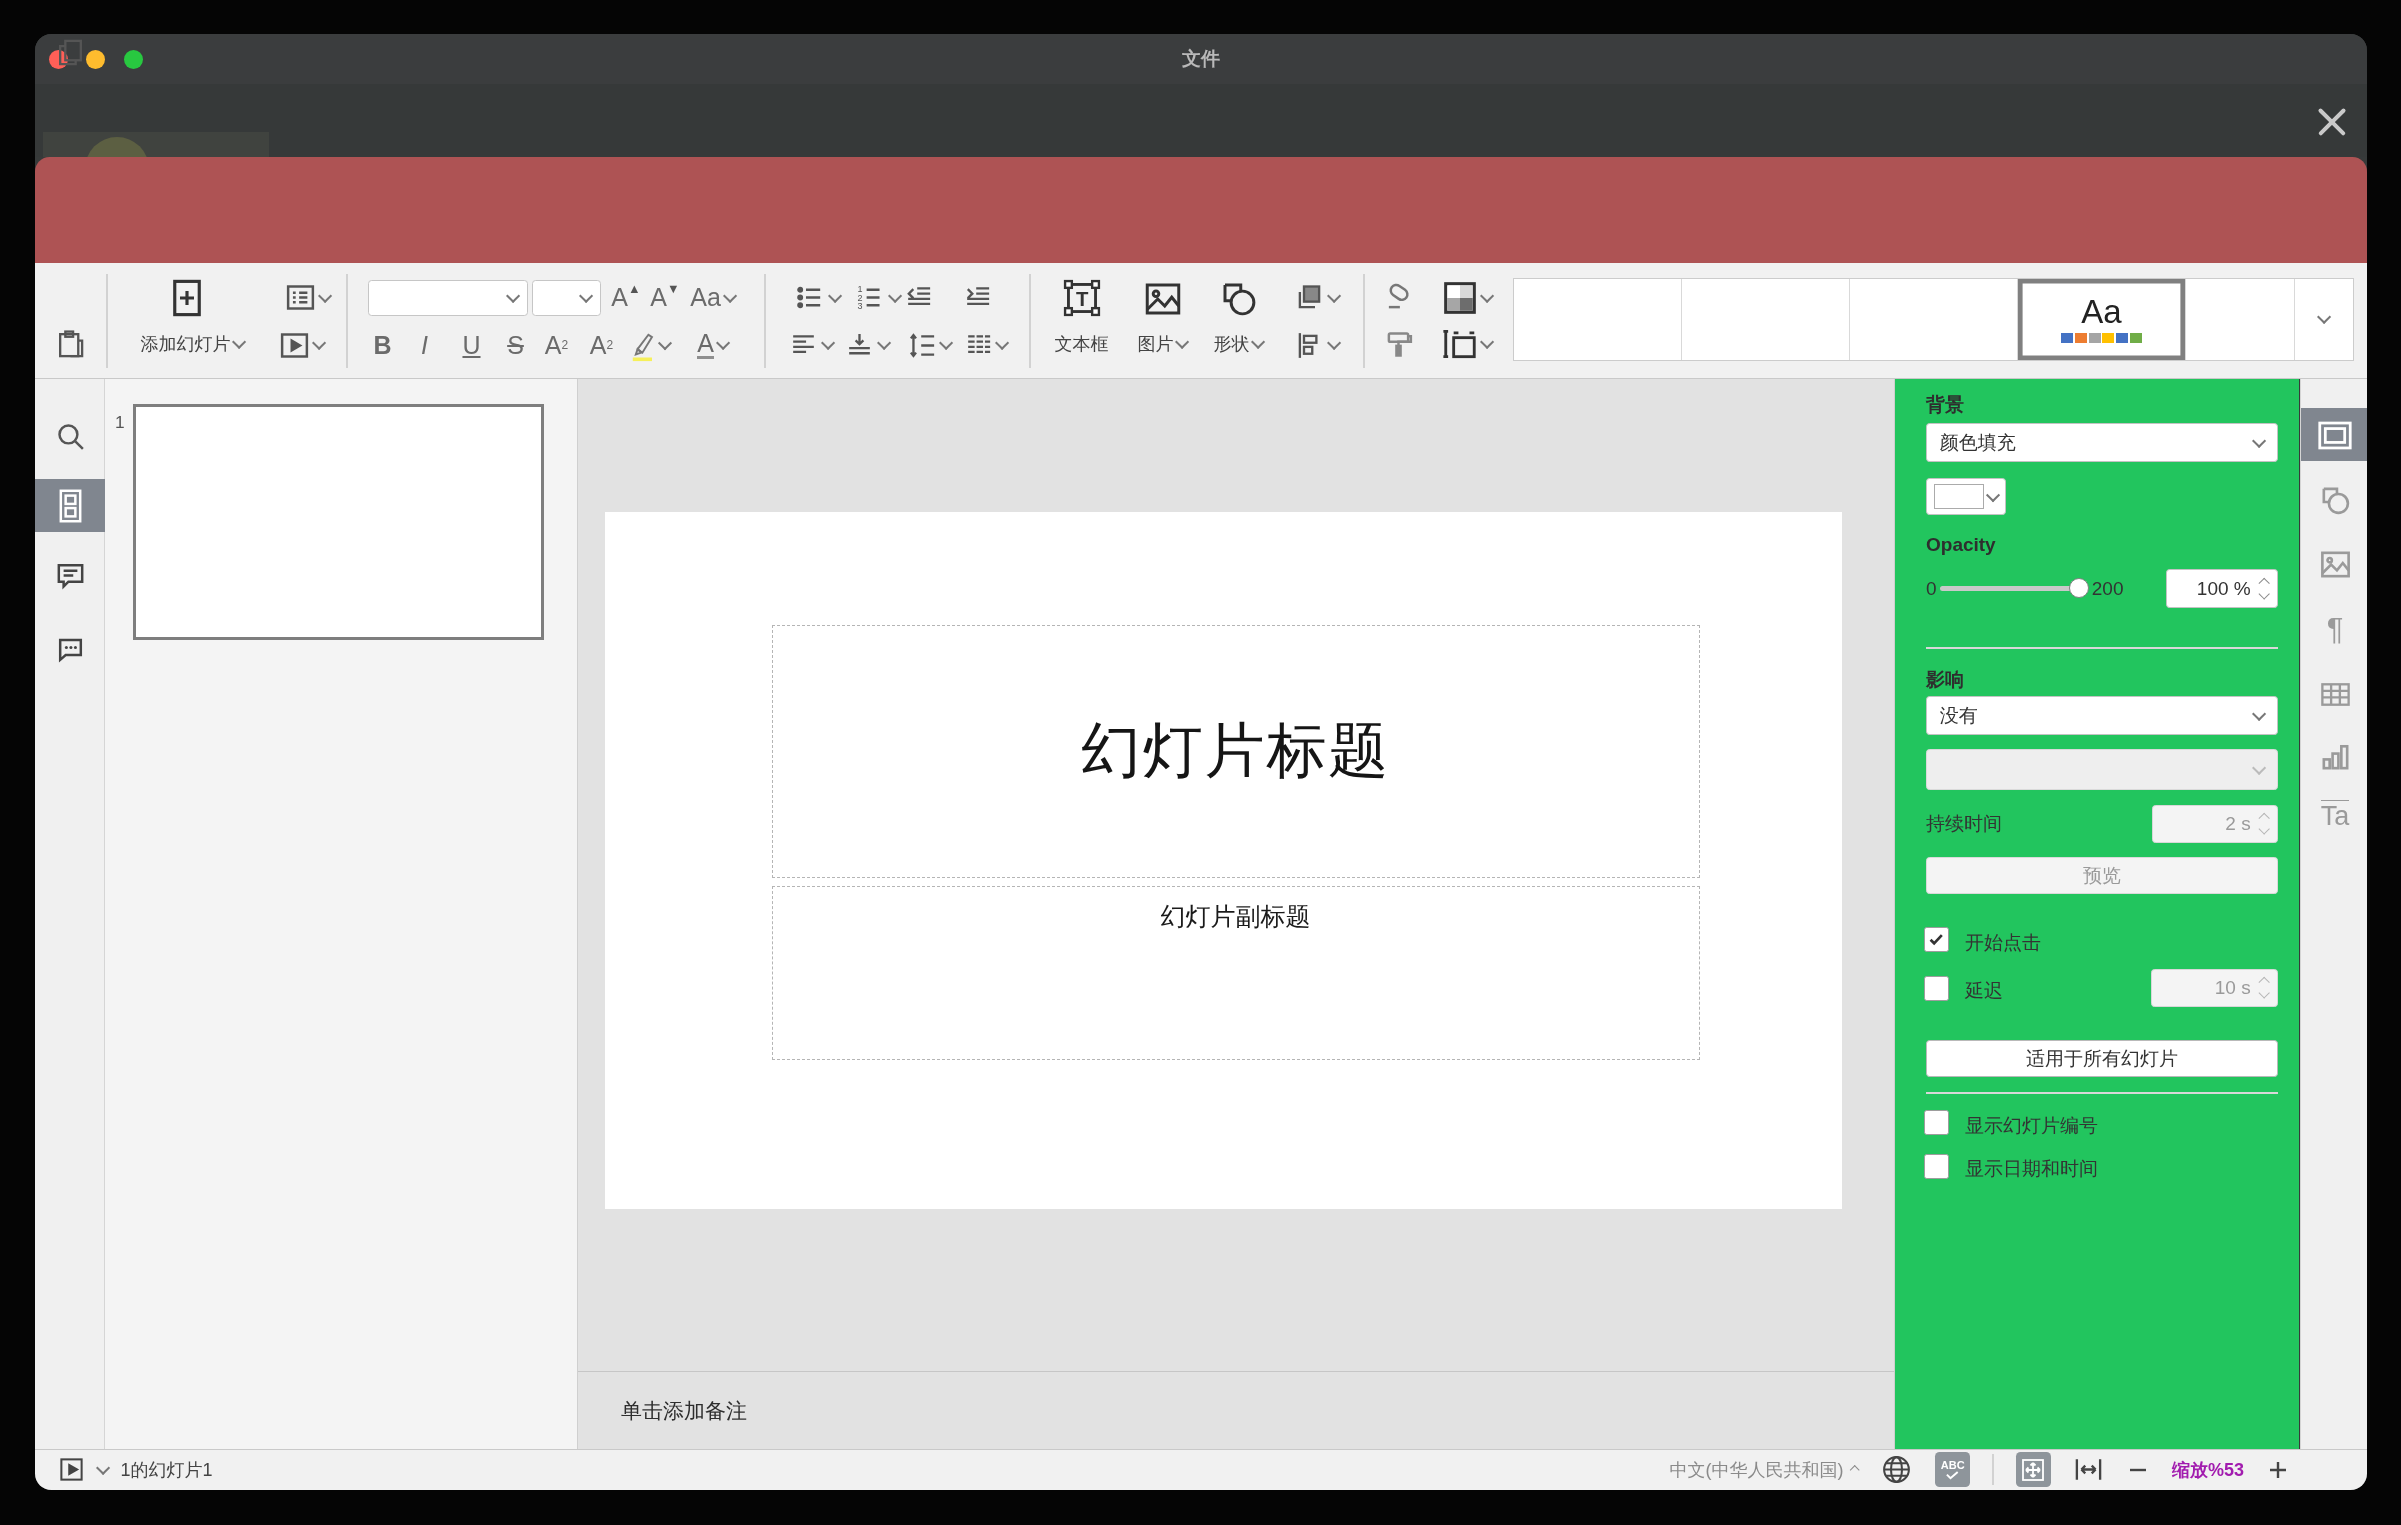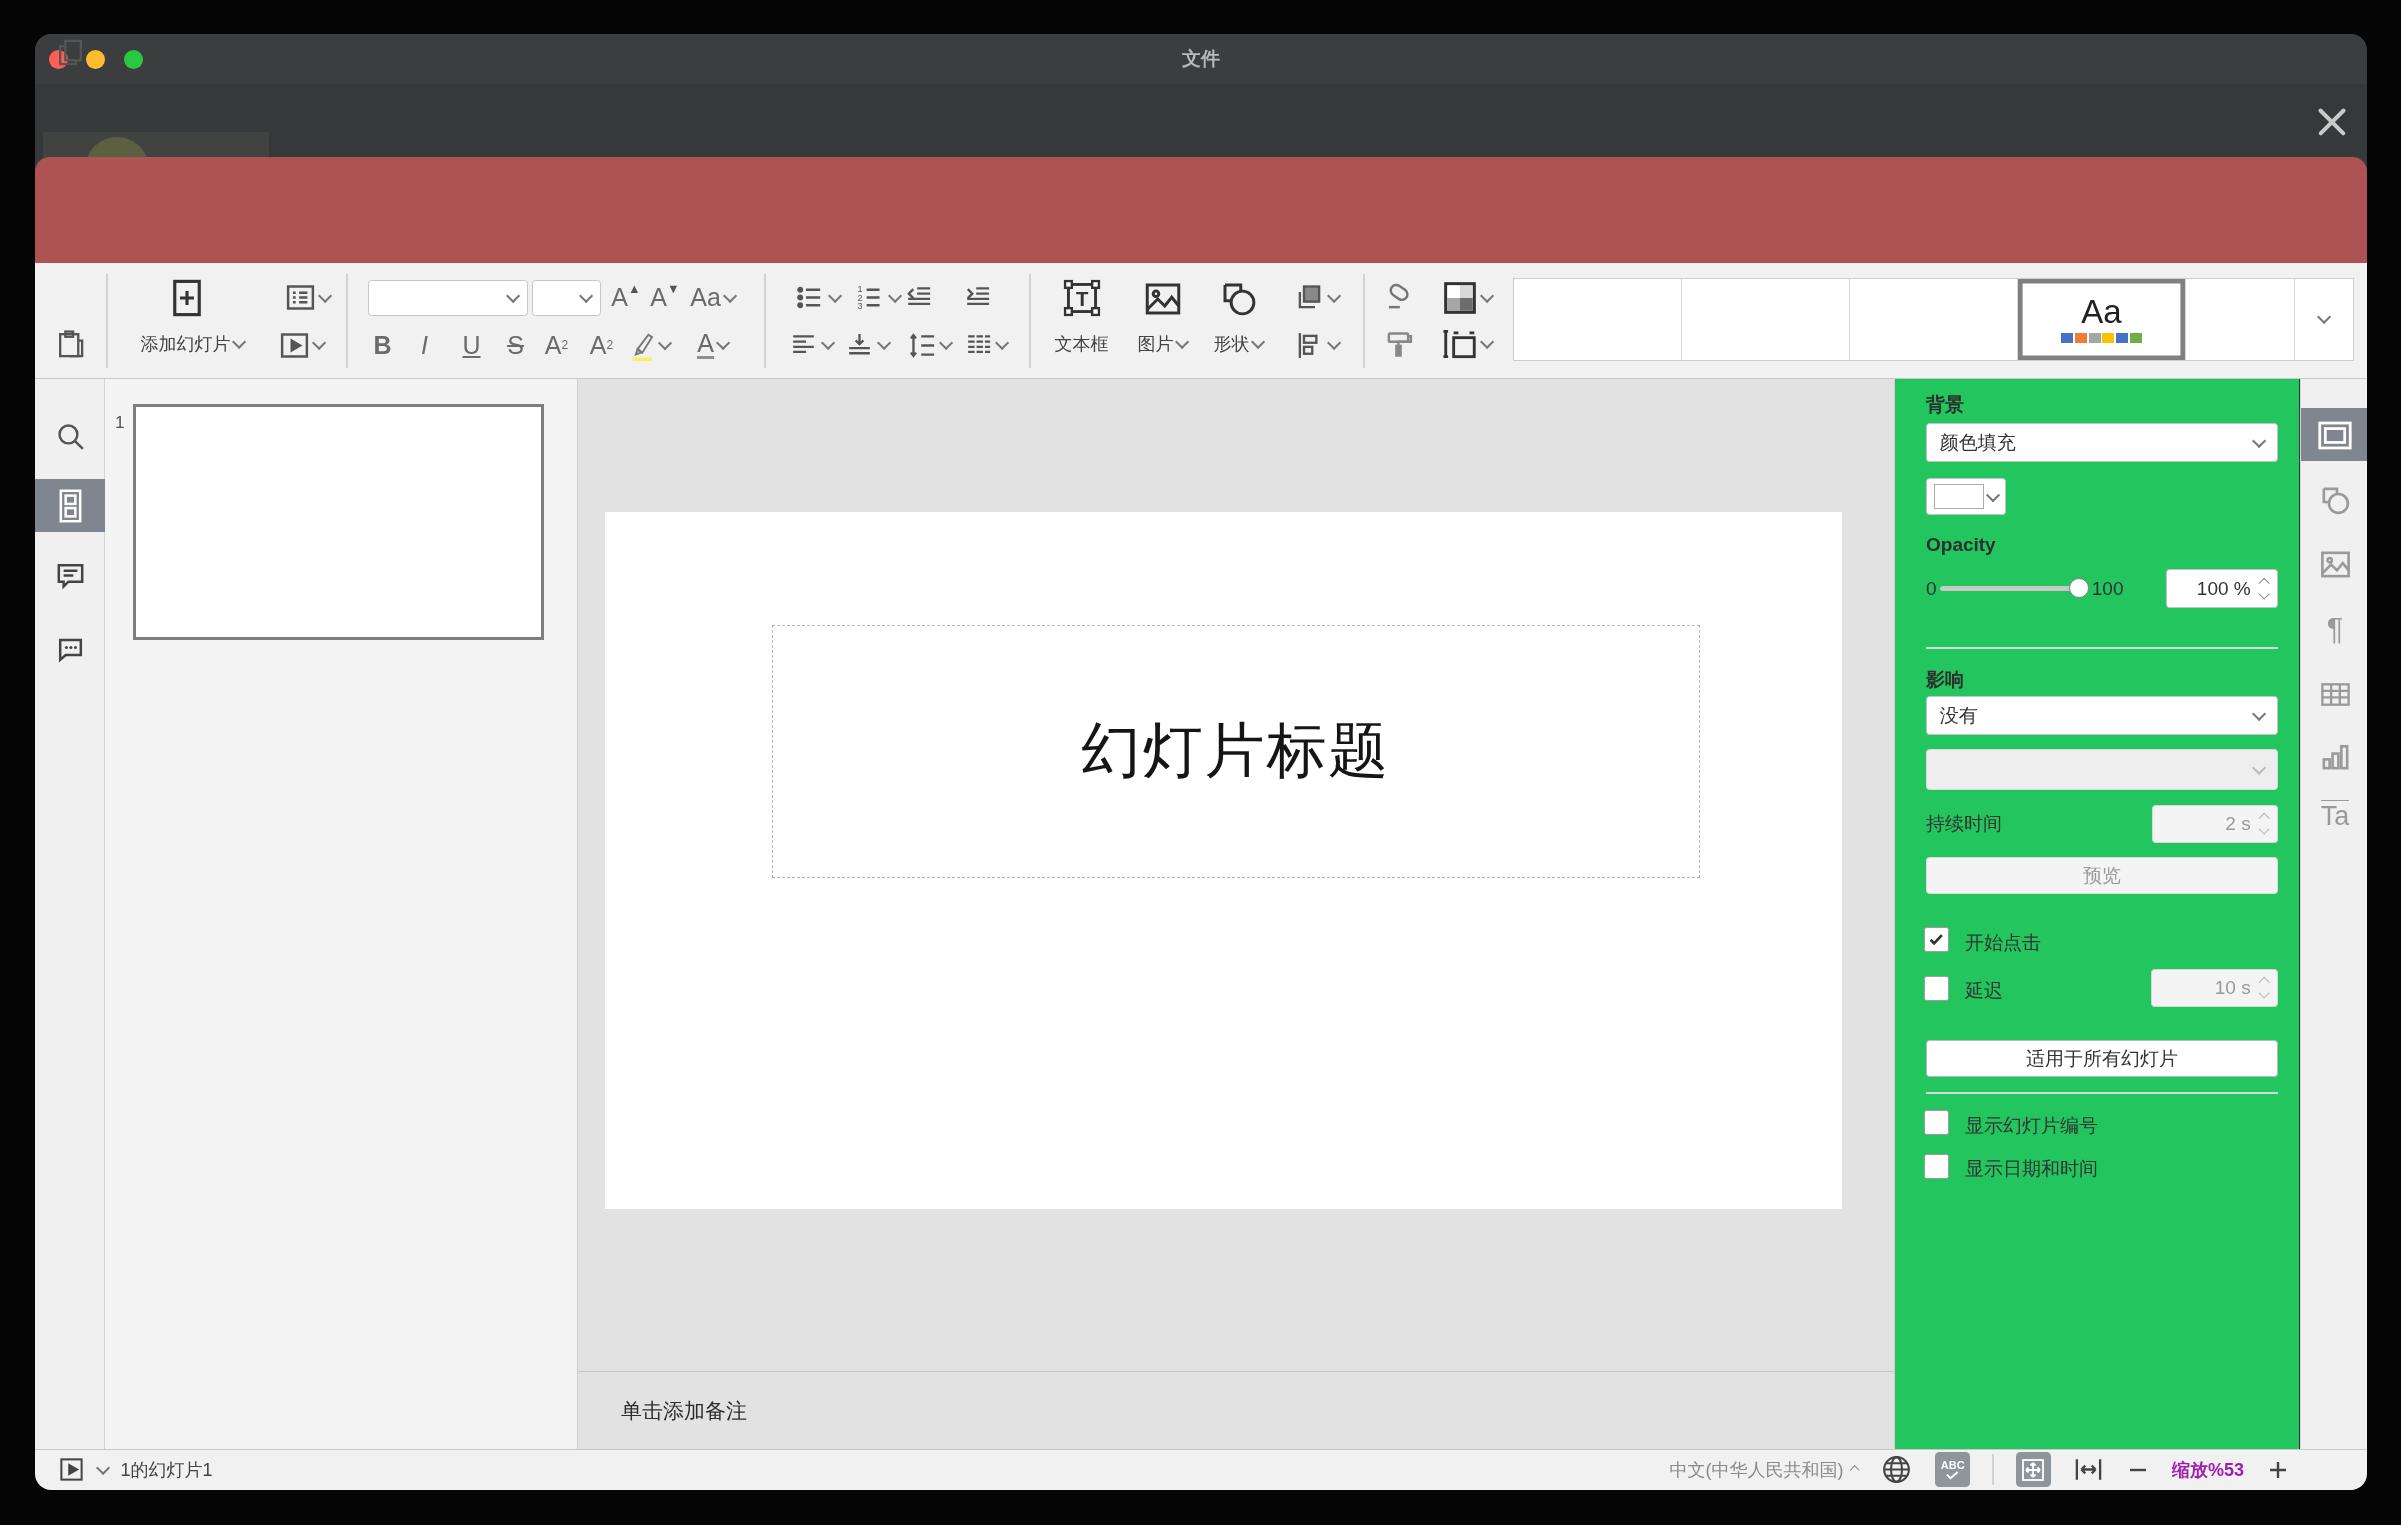--- a/index.html
+++ b/index.html
@@ -515,20 +515,23 @@
 
     <div class="thumbpanel"></div>
     <div class="thumb-num">1</div>
     <div class="thumb"></div>
 
     <div class="canvas">
       <div class="slide">
         <div class="ph" style="left:167px;top:113px;width:926px;height:251px">
           <span class="slide-title">幻灯片标题</span>
         </div>
+        <div class="ph" style="left:167px;top:374px;width:926px;height:172px;align-items:flex-start">
+          <span class="slide-sub">幻灯片副标题</span>
+        </div>
       </div>
       <div class="notes">
         <span>单击添加备注</span>
       </div>
     </div>
 
     <div class="rpanel">
       <div class="rp rp-label" style="top:12.8px">背景</div>
       <div class="rp select" style="top:44px;height:39px">
         <span>颜色填充</span>
@@ -537,21 +540,21 @@
       <div class="rp select" style="top:99px;height:37px;width:80px;padding:0 7.3px">
         <span style="display:block;width:53px;height:25px;background:#fff;border:1.8px solid #ababab;box-sizing:border-box"></span>
         <span class="chev"></span>
       </div>
       <div class="rp rp-label" style="top:155px">Opacity</div>
       <div class="rp" style="top:190px;height:39px;display:flex;align-items:center">
         <span>0</span>
         <span style="position:relative;display:inline-block;width:139px;height:4.6px;background:#c9c9c9;border-radius:2.7px;margin:0 3.6px">
           <span style="position:absolute;right:-10px;top:-8.2px;width:20px;height:20px;border-radius:50%;background:#fff;border:1.8px solid #818181;box-sizing:border-box"></span>
         </span>
-        <span style="margin-left:9px">100</span>
+        <span style="margin-left:9px">200</span>
         <span class="spin lite" style="margin-left:auto;width:112px;height:39px">
           <span>100 %</span>
           <span class="carets">
               <span class="caret-u"></span>
               <span class="caret-d"></span>
             </span>
         </span>
       </div>
       <div class="hdiv" style="top:268px"></div>
       <div class="rp rp-label" style="top:288px">影响</div>

